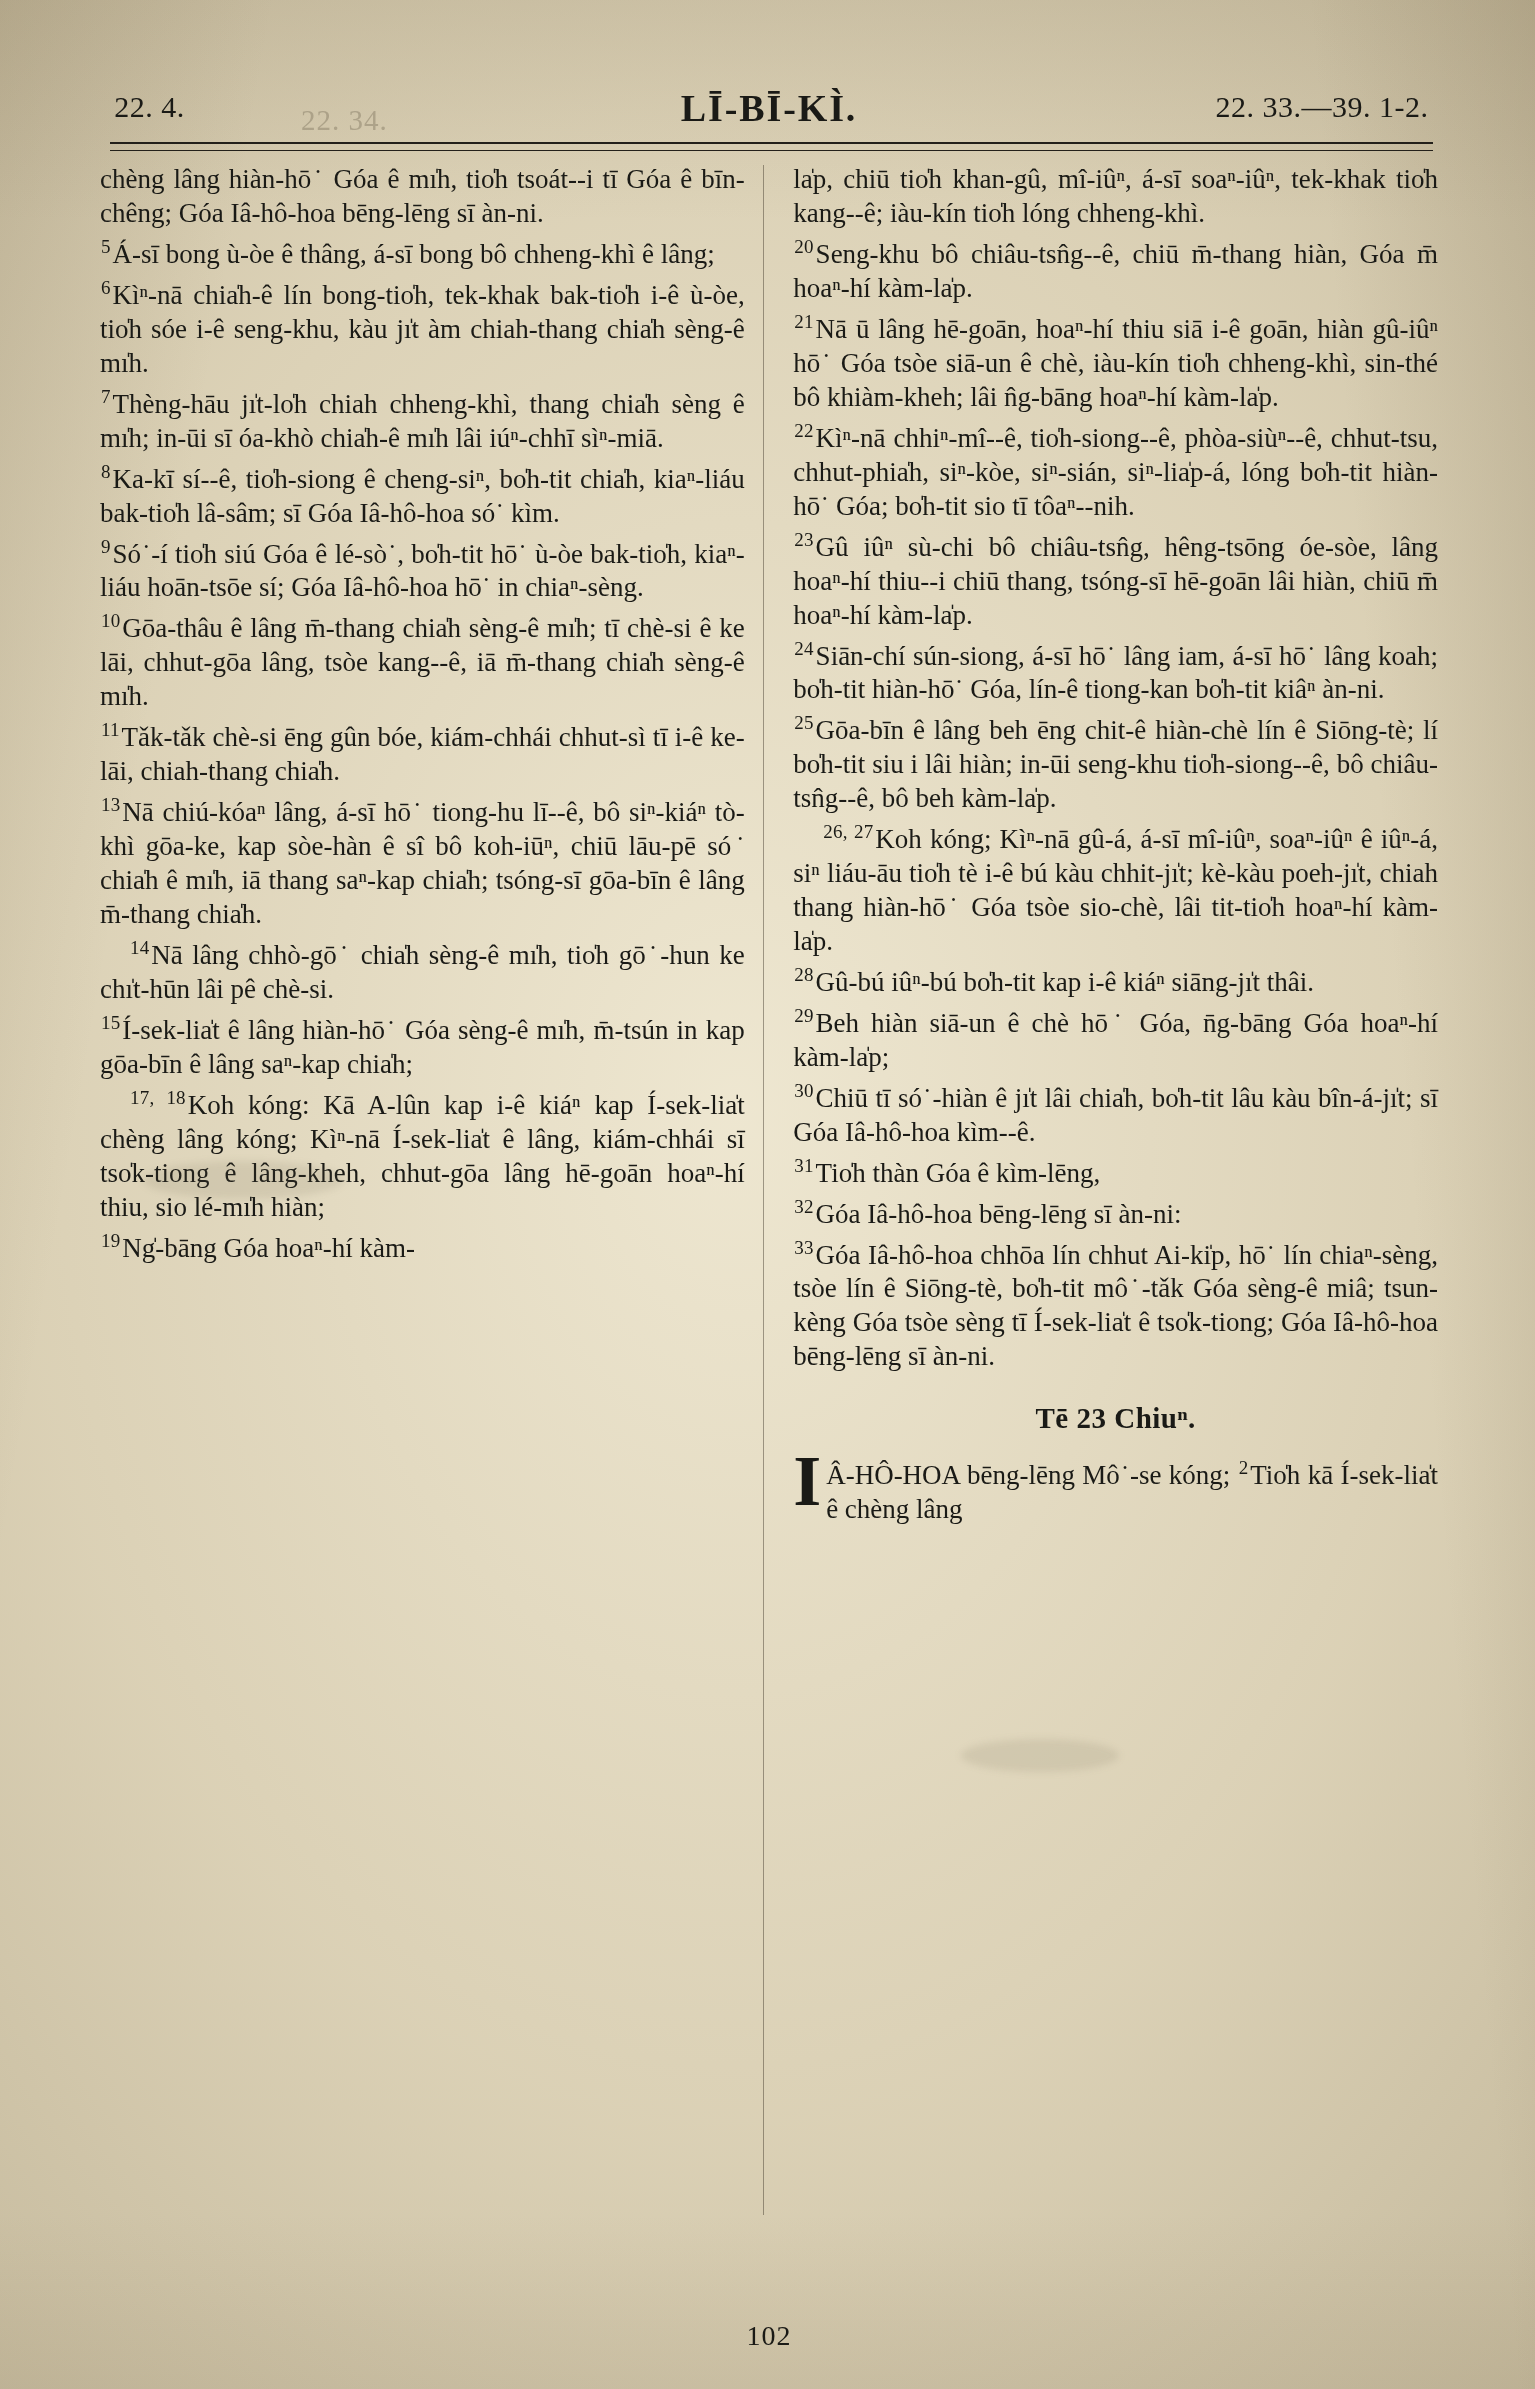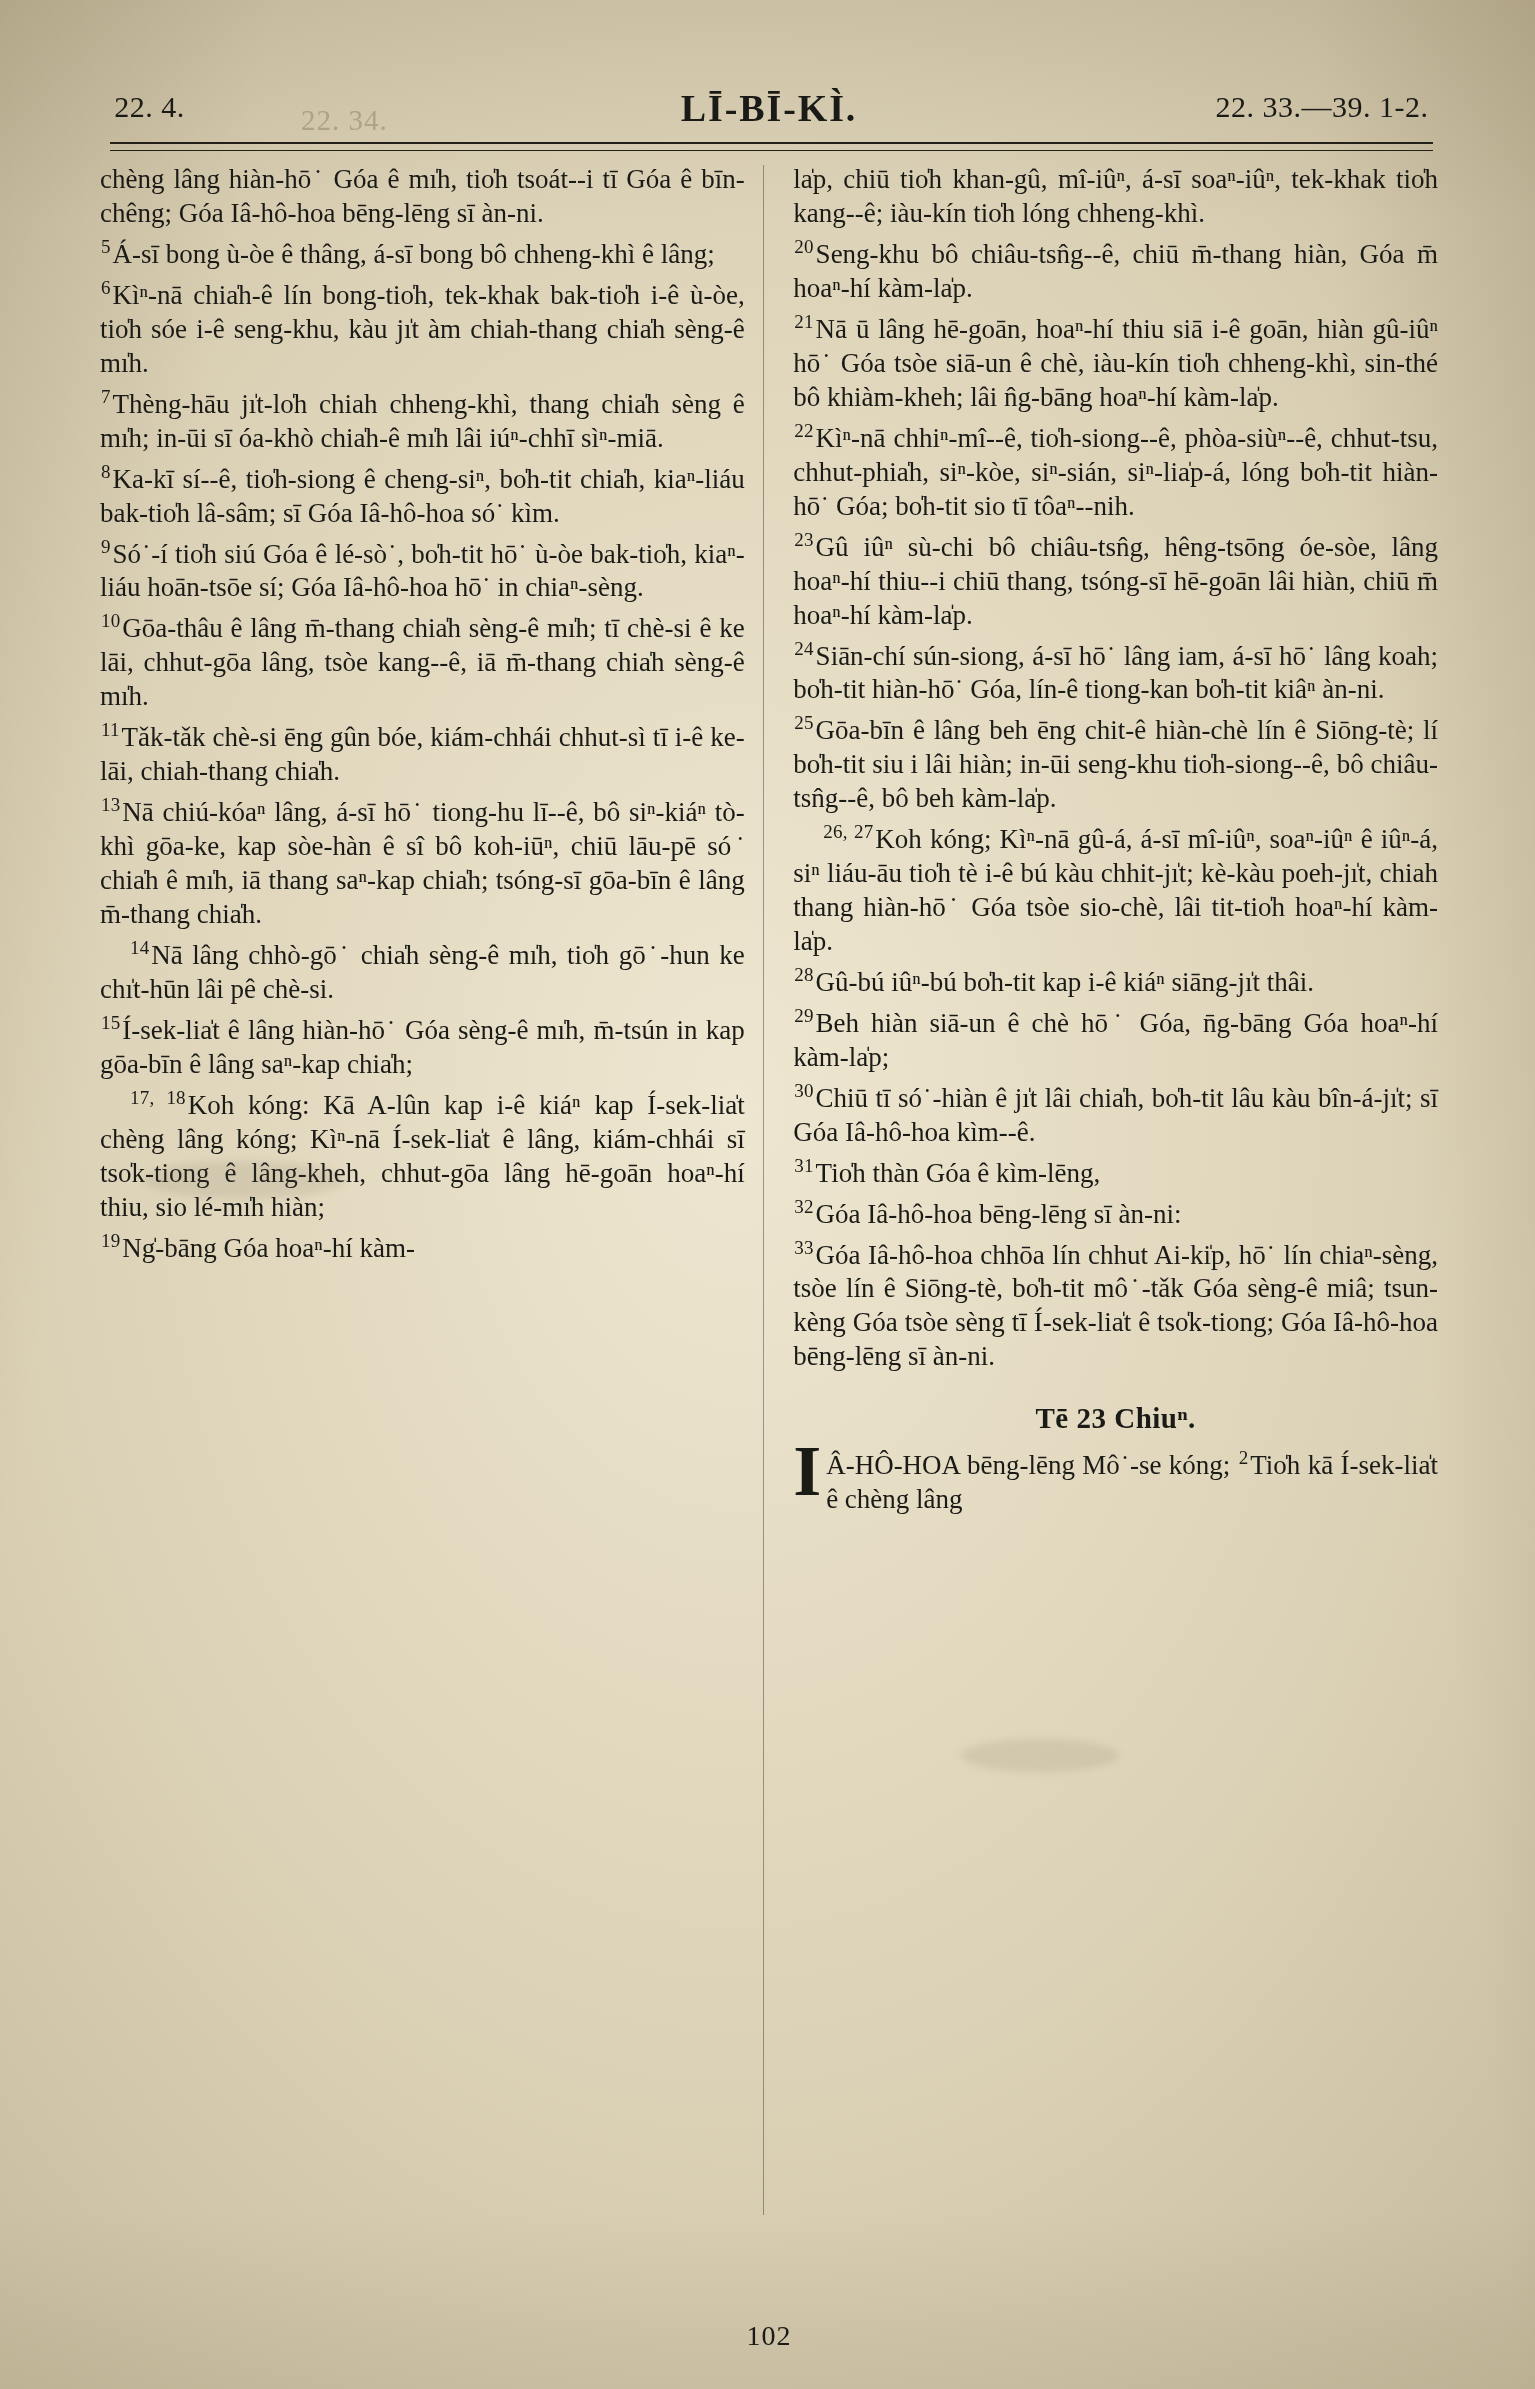--- a/index.html
+++ b/index.html
@@ -130,21 +130,21 @@
     vertical-align: 0.52em;
     letter-spacing: 0.2px;
     padding: 0 1.9px 0 1px;
   }
   .chap-head {
     text-align: center;
     font-weight: bold;
     font-size: 29px;
     letter-spacing: 0.5px;
     margin-top: 28px;
-    margin-bottom: 6px;
+    margin-bottom: 16px;
   }
   .dropcap-para {
     position: relative;
     min-height: 72px;
   }
   .dropcap {
     float: left;
     font-size: 72px;
     line-height: 56px;
     font-weight: bold;

